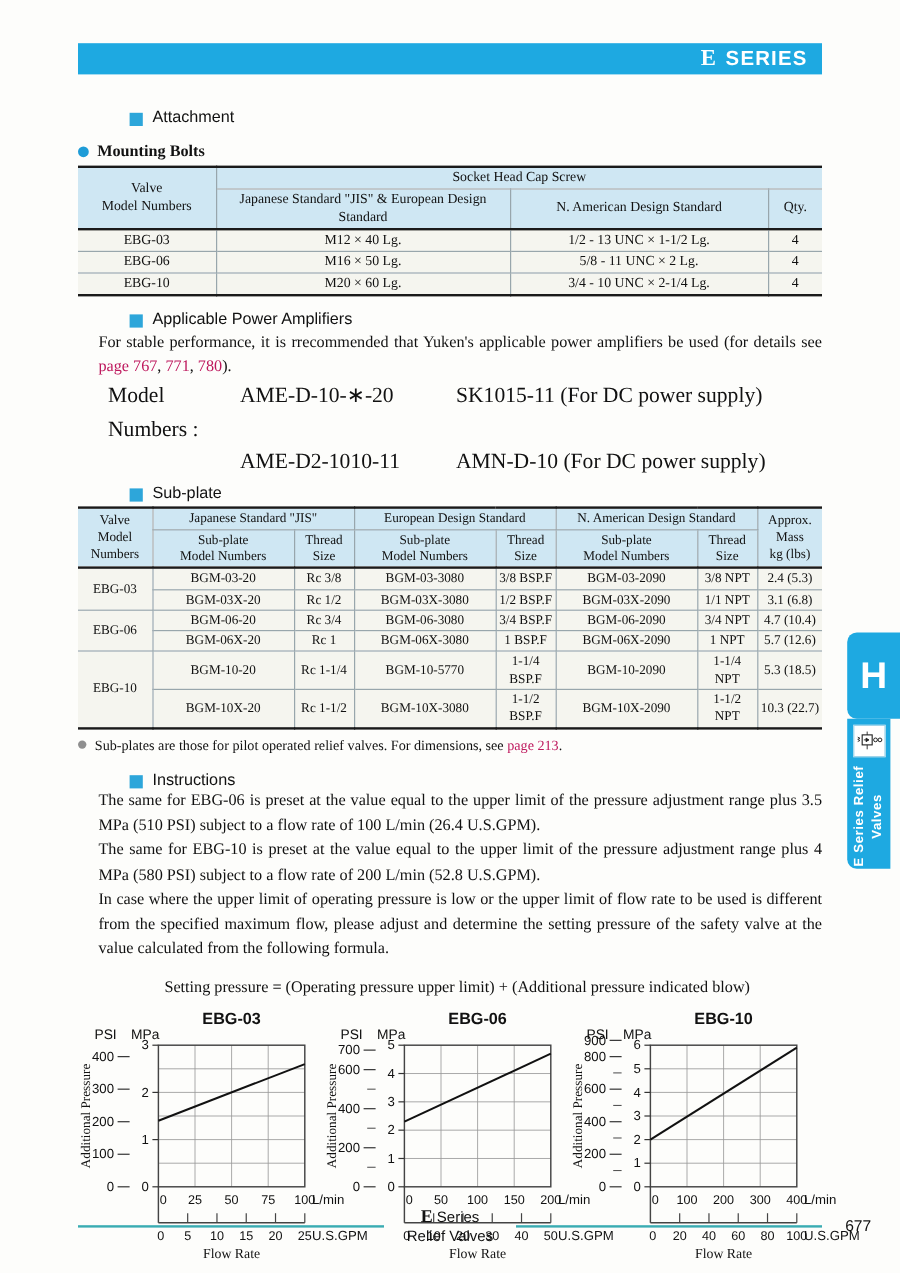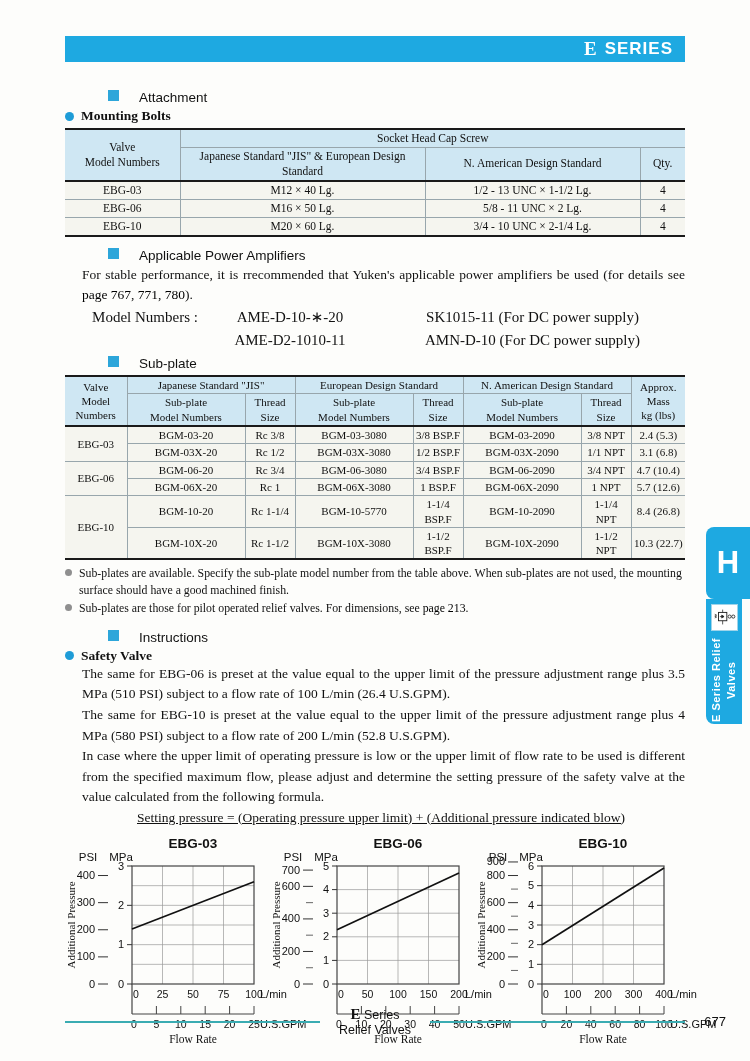--- a/index.html
+++ b/index.html
@@ -19,21 +19,21 @@
   .topbar .series-e {
     font-family:"Liberation Serif", serif; font-weight:bold; font-size:19px; color:#fff;
     margin-right:7px; letter-spacing:1px;
   }
   .topbar .series-word {
     font-family:"Liberation Sans", sans-serif; font-weight:bold; font-size:17px; color:#fff;
     letter-spacing:1px;
   }
 
   
-  .sec { display:flex; align-items:flex-start; gap:20px; font-family:"Liberation Sans", sans-serif; font-size:13.5px;padding-left:43px; }
+  .sec { display:flex; align-items:flex-end; gap:8px; font-family:"Liberation Sans", sans-serif; font-size:13.5px;padding-left:43px; }
   .sq { width:11px; height:11px; background:#2da6da; flex:0 0 auto; }
   .sub { display:flex; align-items:center; gap:7px; font-weight:bold; font-size:13.5px; }
   .dot { width:9px; height:9px; border-radius:50%; background:#1e9cd7; flex:0 0 auto; }
 
   
   table.dtable {
     width:620px; border-collapse:collapse; table-layout:fixed;
     font-size:11.5px; text-align:center; margin-top:4px;
     border-top:2px solid #1a1a1a; border-bottom:2px solid #1a1a1a;
   }
@@ -44,28 +44,28 @@
   table.dtable th { background:#cfe7f3; }
   table.dtable td { background:#f5f5ef; }
   table.dtable thead { border-bottom:2px solid #1a1a1a; }
   table.dtable tr > *:first-child { border-left:none; }
   table.dtable tr > *:last-child  { border-right:none; }
   table.dtable thead tr:first-child > * { border-top:none; }
   table.dtable tbody tr:last-child > * { border-bottom:none; }
 
   
   .para { font-size:13.5px; line-height:1.52; text-align:justify; margin-left:17px; }
-  .models { margin-left:25px; font-size:15px; line-height:1.55; display:grid;
-            grid-template-columns:110px 180px auto;text-align:center; }
+  .models { margin-left:25px; font-size:18px; line-height:1.55; display:grid;
+            grid-template-columns:110px 180px auto; }
   .models .lbl { grid-column:1; }
-  .link { color:#000000; text-decoration:none; cursor:pointer; }
+  .link { color:#be185d; text-decoration:none; cursor:pointer; }
   .notes { margin-top:5px; }
   .note { display:flex; gap:7px; font-size:11.8px; line-height:1.4; margin-top:2px; }
   .note .gdot { width:7px; height:7px; border-radius:50%; background:#8f8f8f; margin-top:4px; flex:0 0 auto; }
-  .formula { font-size:13.5px; margin:2px 0 2px 72px;text-decoration:underline; }
+  .formula { font-size:13.5px; margin:14px 0 2px 72px; }
 
   
   .chartrow { display:flex; padding-left:3px; margin-top:6px; }
   .chart { width:205px; flex:0 0 auto; }
   .chart svg { overflow:visible; display:block; }
 
   
   .side-tab { position:absolute; top:527px; right:0; width:44px; }
   .tab-h {
     width:44px; height:72px; background:#1ea9e1; border-radius:8px 0 0 8px;
@@ -98,21 +98,21 @@
 
     <div class="topbar">
       <span class="series-e">E</span>
       <span class="series-word">SERIES</span>
     </div>
 
     <div class="sec" style="margin-top:28px">
       <span class="sq"></span>
       <span>Attachment</span>
     </div>
-    <div class="sub" style="margin-top:3px">
+    <div class="sub" style="margin-top:13px">
       <span class="dot"></span>
       <span>Mounting Bolts</span>
     </div>
 
     <table class="dtable">
       <colgroup>
           <col style="width:115px">
           <col style="width:245px">
           <col style="width:215px">
           <col style="width:45px">
@@ -249,52 +249,44 @@
             <td>5.7 (12.6)</td>
           </tr>
           <tr>
             <td rowspan="2">EBG-10</td>
             <td>BGM-10-20</td>
             <td>Rc 1-1/4</td>
             <td>BGM-10-5770</td>
             <td>1-1/4 BSP.F</td>
             <td>BGM-10-2090</td>
             <td>1-1/4 NPT</td>
-            <td>8.4 (26.8)</td>
+            <td>5.3 (18.5)</td>
           </tr>
           <tr>
             <td>BGM-10X-20</td>
             <td>Rc 1-1/2</td>
             <td>BGM-10X-3080</td>
             <td>1-1/2 BSP.F</td>
             <td>BGM-10X-2090</td>
             <td>1-1/2 NPT</td>
             <td>10.3 (22.7)</td>
           </tr>
         </tbody>
     </table>
 
     <div class="notes">
       <div class="note">
         <span class="gdot"></span>
-        <span><span>Sub-plates are available.  Specify the sub-plate model number from the table above.  When sub-plates are not used, the mounting surface should have a good machined finish.</span></span>
-      </div>
-      <div class="note">
-        <span class="gdot"></span>
         <span><span>Sub-plates are those for pilot operated relief valves.  For dimensions, see </span><a class="link">page 213</a><span>.</span></span>
       </div>
     </div>
 
     <div class="sec" style="margin-top:13px">
       <span class="sq"></span>
       <span>Instructions</span>
-    </div>
-    <div class="sub" style="margin-top:3px">
-      <span class="dot"></span>
-      <span>Safety Valve</span>
     </div>
     <p class="para">The same for EBG-06 is preset at the value equal to the upper limit of the pressure adjustment range plus 3.5 MPa (510 PSI) subject to a flow rate of 100 L/min (26.4 U.S.GPM).</p>
     <p class="para">The same for EBG-10 is preset at the value equal to the upper limit of the pressure adjustment range plus 4 MPa (580 PSI) subject to a flow rate of 200 L/min (52.8 U.S.GPM).</p>
     <p class="para">In case where the upper limit of operating pressure is low or the upper limit of flow rate to be used is different from the specified maximum flow, please adjust and determine the setting pressure of the safety valve at the value calculated from the following formula.</p>
     <p class="formula">Setting pressure = (Operating pressure upper limit) + (Additional pressure indicated blow)</p>
 
     <div class="chartrow">
       <div class="chart">
           <svg viewBox="0 0 205 214" width="205" height="214">
             <text x="125" y="16" font-size="13.5" text-anchor="middle" fill="#111" font-family="&quot;Liberation Sans&quot;, sans-serif" font-weight="bold">EBG-03</text>

